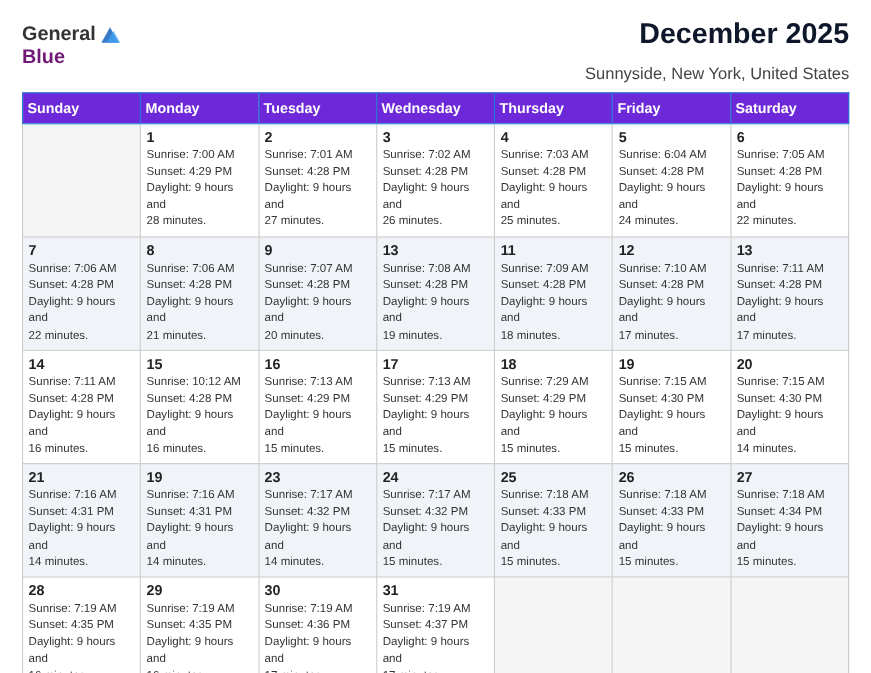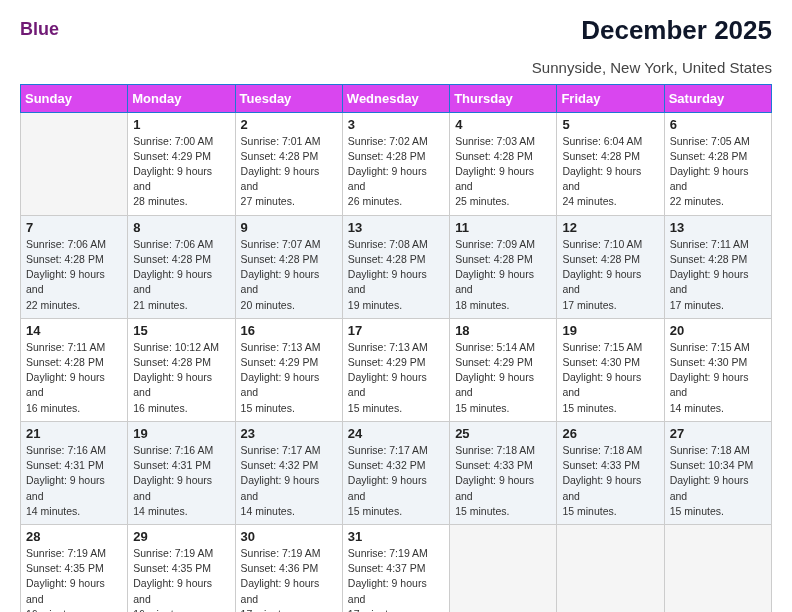--- a/index.html
+++ b/index.html
@@ -54,21 +54,21 @@
       color: #444;
       margin-top: 14px;
     }
     .calendar-table {
       width: 100%;
       border-collapse: collapse;
       margin-top: 8px;
       table-layout: fixed;
     }
     .calendar-table th {
-      background: #d946ef;
+      background: #6d28d9;
       color: #fff;
       font-size: 13px;
       font-weight: bold;
       padding: 6px 4px;
       text-align: left;
       border: 1px solid #1e78d4;
     }
     .calendar-table td {
       border: 1px solid #ccc;
       vertical-align: top;
@@ -96,20 +96,27 @@
       background: #f0f4f8;
     }
   </style>
 </head>
 <body>
 
 <div class="page">
   <div class="header-row">
     <div class="logo">
       <div>
+        <div style="display:flex;align-items:center;">
+          <span class="logo-text logo-general">General</span>
+          <svg class="logo-icon" viewBox="0 0 28 28" xmlns="http://www.w3.org/2000/svg">
+            <polygon points="4,24 14,6 24,24" fill="#1565c0" opacity="0.85"></polygon>
+            <polygon points="10,24 18,10 26,24" fill="#42a5f5" opacity="0.7"></polygon>
+          </svg>
+        </div>
         <div class="logo-text logo-blue">Blue</div>
       </div>
     </div>
     <div class="title-block">
       <div class="calendar-title">December 2025</div>
       <div class="calendar-subtitle">Sunnyside, New York, United States</div>
     </div>
   </div>
 
   <table class="calendar-table">
@@ -280,21 +287,21 @@
             <div class="day-info">
               <div>Sunrise: 7:13 AM</div>
               <div>Sunset: 4:29 PM</div>
               <div>Daylight: 9 hours and</div>
               <div>15 minutes.</div>
             </div>
           </td>
           <td>
             <div class="day-number">18</div>
             <div class="day-info">
-              <div>Sunrise: 5:14 AM</div>
+              <div>Sunrise: 7:29 AM</div>
               <div>Sunset: 4:29 PM</div>
               <div>Daylight: 9 hours and</div>
               <div>15 minutes.</div>
             </div>
           </td>
           <td>
             <div class="day-number">19</div>
             <div class="day-info">
               <div>Sunrise: 7:15 AM</div>
               <div>Sunset: 4:30 PM</div>
@@ -364,21 +371,21 @@
               <div>Sunrise: 7:18 AM</div>
               <div>Sunset: 4:33 PM</div>
               <div>Daylight: 9 hours and</div>
               <div>15 minutes.</div>
             </div>
           </td>
           <td>
             <div class="day-number">27</div>
             <div class="day-info">
               <div>Sunrise: 7:18 AM</div>
-              <div>Sunset: 10:34 PM</div>
+              <div>Sunset: 4:34 PM</div>
               <div>Daylight: 9 hours and</div>
               <div>15 minutes.</div>
             </div>
           </td>
         </tr>
         <tr>
           <td>
             <div class="day-number">28</div>
             <div class="day-info">
               <div>Sunrise: 7:19 AM</div>

